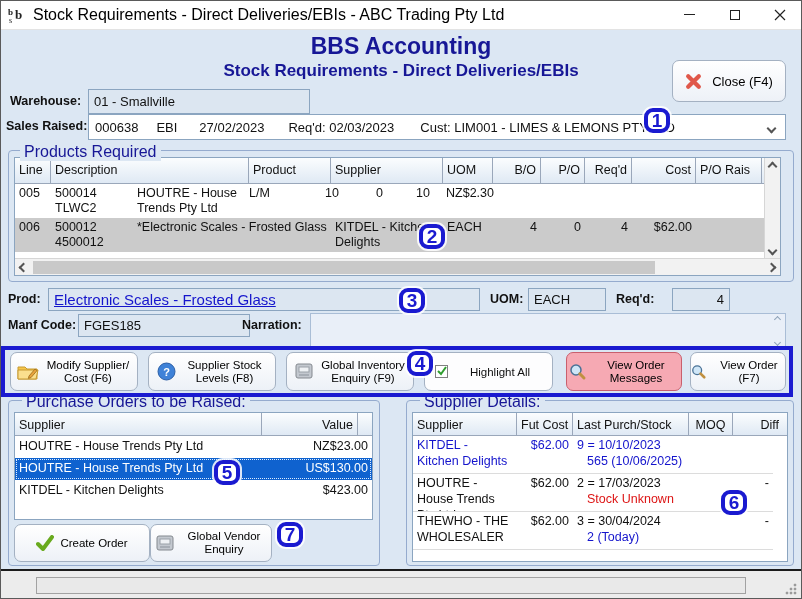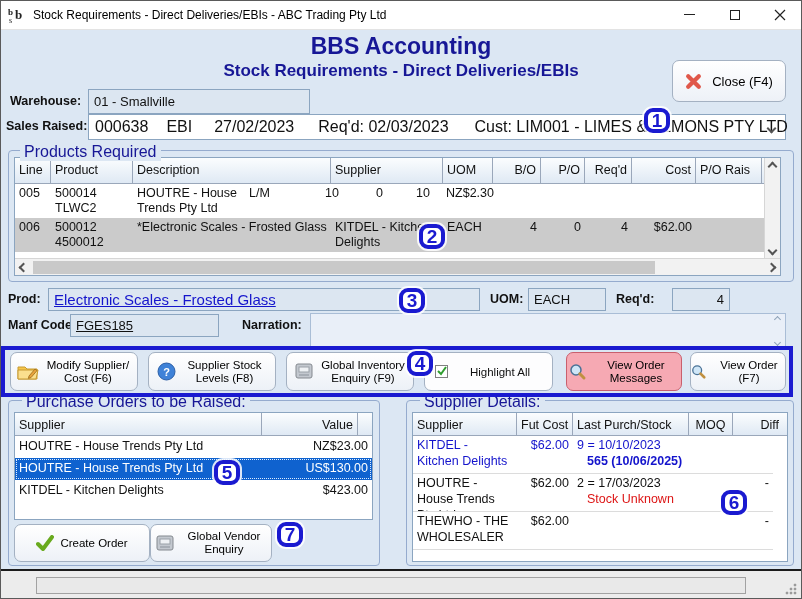--- a/index.html
+++ b/index.html
@@ -4,40 +4,40 @@
 <style>
   * { box-sizing: border-box; margin: 0; padding: 0; }
   html, body { width: 802px; height: 599px; overflow: hidden; }
   body { font-family: "Liberation Sans", sans-serif; background: var(--bg, #dce7f3); position: relative; color: #111; }
   .abs { position: absolute; }
   #window-frame { left:0; top:0; width:802px; height:599px; border:1px solid #5a5a5a; pointer-events:none; z-index:60; }
 
   
   #titlebar { left:0; top:0; width:802px; height:30px; background:#ffffff; display:flex; align-items:center; border-bottom:1px solid #e3e3e3; z-index:2; }
   #title-icon { margin-left:8px; display:flex; }
-  #title-text { font-size:12px; margin-left:7px; color:#000; white-space:nowrap; }
+  #title-text { font-size:16px; margin-left:7px; color:#000; white-space:nowrap; }
   #win-controls { margin-left:auto; display:flex; height:100%; }
   .win-btn { width:45px; height:100%; display:flex; align-items:center; justify-content:center; }
   .min-glyph { display:inline-block; width:11px; height:0; border-top:1px solid #222; }
   .max-glyph { display:inline-block; width:10px; height:10px; border:1px solid #222; }
 
   
   #app-title { left:0; top:33px; width:100%; text-align:center; font-size:23px; font-weight:bold; color:var(--navy); }
   #screen-title { left:0; top:61px; width:100%; text-align:center; font-size:17px; font-weight:bold; color:var(--navy); }
 
   .btn { background:linear-gradient(#ffffff,#edf1f7); border:1px solid #a4b1c2; border-radius:7px; display:flex; align-items:center; justify-content:center; gap:6px; font-size:11.5px; color:#000; text-align:center; line-height:13px; }
   #close-btn { left:672px; top:60px; width:114px; height:42px; font-size:13px; gap:10px; }
 
   
   .lbl { font-size:12.5px; font-weight:bold; white-space:nowrap; }
   .field { background:var(--field-bg); border:1px solid var(--field-border); font-size:13px; padding:1px 5px; display:flex; align-items:center; overflow:hidden; }
   #warehouse-label { left:10px; top:94px; }
   #warehouse-field { left:88px; top:89px; width:222px; height:25px; }
   #salesorder-label { left:6px; top:119px; }
-  #salesorder-combo { left:88px; top:114px; width:698px; height:26px; background:#fff; border:1px solid var(--field-border); display:flex; align-items:center; font-size:16px; padding-left:6px; white-space:nowrap; }
+  #salesorder-combo { left:88px; top:114px; width:698px; height:26px; background:#fff; border:1px solid var(--field-border); display:flex; align-items:center; font-size:13px; padding-left:6px; white-space:nowrap; }
   #salesorder-combo .seg { display:inline-block; }
   #so-type { margin-left:18px; } #so-date { margin-left:22px; } #so-reqd { margin-left:24px; } #so-cust { margin-left:26px; }
   #combo-chevron { position:absolute; right:10px; top:10px; }
 
   
   .chev { display:inline-block; width:7px; height:7px; border-right:2px solid #555; border-bottom:2px solid #555; }
   .chev.up { transform:rotate(-135deg); } .chev.down { transform:rotate(45deg); }
   .chev.left { transform:rotate(135deg); } .chev.right { transform:rotate(-45deg); }
   .chev.sm { width:5px; height:5px; border-color:#8fa3b8; border-width:1.5px; }
 
@@ -68,21 +68,21 @@
 
   
   #prod-label { left:8px; top:292px; }
   #prod-field { left:48px; top:288px; width:432px; height:23px; }
   #prod-link { color:var(--link-blue); text-decoration:underline; white-space:nowrap; font-size:15px; }
   #uom-label { left:490px; top:292px; }
   #uom-field { left:528px; top:288px; width:78px; height:23px; }
   #reqd-label { left:616px; top:292px; }
   #reqd-field { left:672px; top:288px; width:58px; height:23px; justify-content:flex-end; }
   #manf-label { left:8px; top:318px; }
-  #manf-field { left:70px; top:314px; width:149px; height:23px;text-decoration:underline; }
+  #manf-field { left:78px; top:314px; width:172px; height:23px; }
   #narration-label { left:242px; top:318px; }
   #narration-box { left:310px; top:313px; width:476px; height:36px; background:#e9eff8; border:1px solid #a9bdd6; }
   #narration-scroll { position:absolute; right:3px; top:3px; height:28px; display:flex; flex-direction:column; justify-content:space-between; align-items:center; width:10px; }
 
   
   #toolbar-outline { left:1px; top:346px; width:792px; height:51px; border:4px solid var(--annotation); z-index:5; pointer-events:none; }
   #btn-modify { left:10px; top:352px; width:128px; height:39px; }
   #btn-stock { left:148px; top:352px; width:128px; height:39px; }
   #btn-inventory { left:286px; top:352px; width:128px; height:39px; }
   #highlight-panel { left:424px; top:352px; width:129px; height:39px; background:#fdfdfe; border:1px solid #a4b1c2; border-radius:7px; display:flex; align-items:center; }
@@ -183,22 +183,22 @@
   <span class="seg" id="so-reqd">Req'd: 02/03/2023</span>
   <span class="seg" id="so-cust">Cust: LIM001 - LIMES &amp; LEMONS PTY LTD</span>
   <span id="combo-chevron" class="chev down"></span>
 </div>
 
 <div id="products-group" class="abs groupbox"></div>
 <span id="products-label" class="abs group-label">Products Required</span>
 <div id="products-table" class="abs">
   <div class="thead">
     <div class="th c-line">Line</div>
+    <div class="th c-desc">Description</div>
     <div class="th c-code">Product</div>
-    <div class="th c-desc">Description</div>
     <div class="th c-supp">Supplier</div>
     <div class="th c-uom">UOM</div>
     <div class="th c-bo num">B/O</div>
     <div class="th c-po num">P/O</div>
     <div class="th c-reqd num">Req'd</div>
     <div class="th c-cost num">Cost</div>
     <div class="th c-rais">P/O Rais</div>
   </div>
   <div id="prow-0" class="trow">
     <div class="td c-line">005</div>
@@ -356,38 +356,42 @@
     <div class="th sdc-fut num">Fut Cost</div>
     <div class="th sdc-last">Last Purch/Stock</div>
     <div class="th sdc-moq">MOQ</div>
     <div class="th sdc-diff num" style="border-right:none;">Diff</div>
   </div>
   <div id="sd-row-0" class="sd-row">
     <div class="td sdc-supp c-blue">KITDEL - Kitchen Delights</div>
     <div class="td sdc-fut num c-blue">$62.00</div>
     <div class="td sdc-last">
         <span class="block c-blue">9 = 10/10/2023</span>
-        <span class="block c-blue" style="margin-left:10px;font-weight:bold;">565 (10/06/2025)</span>
+        <span class="block c-blue" style="margin-left:10px;">565 (10/06/2025)</span>
       </div>
     <div class="td sdc-moq"></div>
     <div class="td sdc-diff num"></div>
   </div>
   <div id="sd-row-1" class="sd-row">
     <div class="td sdc-supp">HOUTRE - House Trends Pty Ltd</div>
     <div class="td sdc-fut num">$62.00</div>
     <div class="td sdc-last">
         <span class="block">2 = 17/03/2023</span>
         <span class="block c-red" style="margin-left:10px;">Stock Unknown</span>
       </div>
     <div class="td sdc-moq"></div>
     <div class="td sdc-diff num">-</div>
   </div>
   <div id="sd-row-2" class="sd-row">
     <div class="td sdc-supp">THEWHO - THE WHOLESALER</div>
     <div class="td sdc-fut num">$62.00</div>
+    <div class="td sdc-last">
+        <span class="block">3 = 30/04/2024</span>
+        <span class="block c-blue" style="margin-left:10px;">2 (Today)</span>
+      </div>
     <div class="td sdc-moq"></div>
     <div class="td sdc-diff num">-</div>
   </div>
 </div>
 
 <div id="ann1" class="ann">1</div>
 <div id="ann2" class="ann">2</div>
 <div id="ann3" class="ann">3</div>
 <div id="ann4" class="ann">4</div>
 <div id="ann5" class="ann">5</div>

